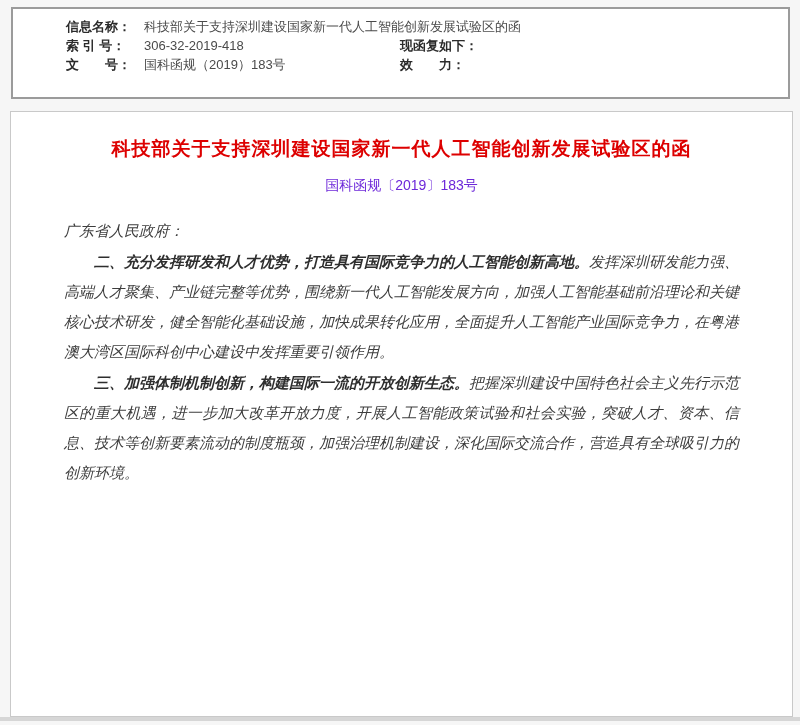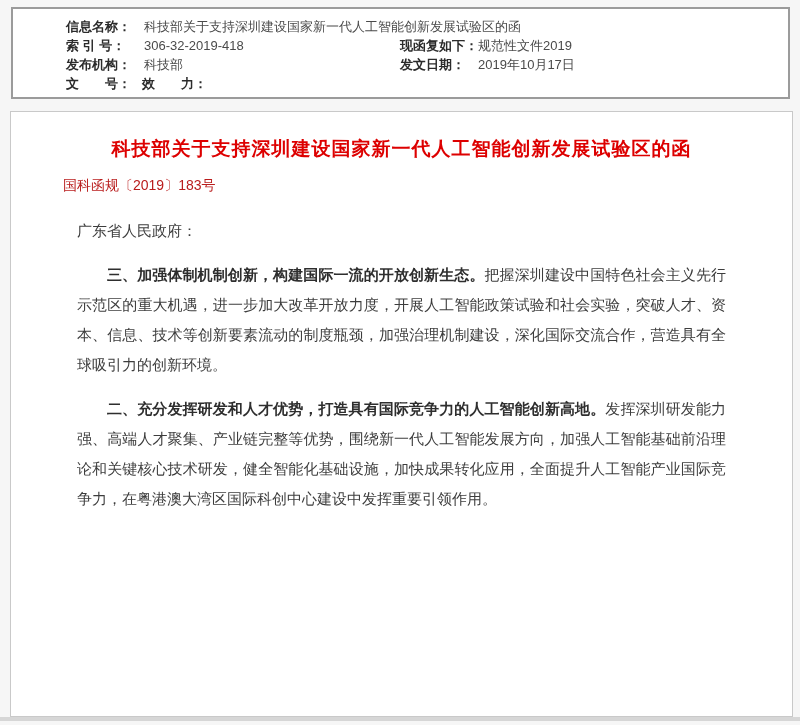--- a/index.html
+++ b/index.html
@@ -52,33 +52,34 @@
   }
   .doc-title {
     text-align: center;
     font-size: 19px;
     font-weight: bold;
     color: #dd0000;
     line-height: 26px;
     letter-spacing: 1px;
   }
   .doc-number {
+    text-align: center;
     font-size: 14px;
-    color: #b91c1c;
+    color: #6d28d9;
     margin-top: 13px;
     line-height: 20px;
   }
   .doc-text {
     margin-top: 21px;
     font-size: 15px;
     line-height: 30px;
     color: #3d3d3d;
     text-align: justify;
   }
-  .doc-text p { margin: 14px; }
+  .doc-text p { margin: 1px; font-style: italic; }
   .doc-text p.indent { text-indent: 2em; }
   .doc-text b { color: #2e2e2e; }
 
   
   .bottom-strip {
     position: absolute;
     left: 0; top: 717px;
     width: 800px; height: 4px;
     background: #d6d6d6;
   }
@@ -88,39 +89,33 @@
 
 <div class="meta-box">
   <div class="meta-row">
     <span class="meta-label">信息名称：</span>
     <span class="meta-value">科技部关于支持深圳建设国家新一代人工智能创新发展试验区的函</span>
   </div>
   <div class="meta-row">
     <span class="meta-label">索 引 号：</span>
     <span class="meta-value col1">306-32-2019-418</span>
     <span class="meta-label col2">现函复如下：</span>
-    <span class="meta-value col2">规范性文件2019</span>
-  </div>
-  <div class="meta-row">
-    <span class="meta-label">发布机构：</span>
-    <span class="meta-value col1">科技部</span>
-    <span class="meta-label col2">发文日期：</span>
-    <span class="meta-value col2">2019年10月17日</span>
   </div>
   <div class="meta-row">
     <span class="meta-label">文　　号：</span>
+    <span class="meta-value col1">国科函规（2019）183号</span>
     <span class="meta-label col2">效　　力：</span>
     <span class="meta-value col2"></span>
   </div>
 </div>
 
 <div class="doc-box">
   <h1 class="doc-title">科技部关于支持深圳建设国家新一代人工智能创新发展试验区的函</h1>
   <div class="doc-number">国科函规〔2019〕183号</div>
   <div class="doc-text">
     <p>广东省人民政府：</p>
+    <p class="indent"><b>二、充分发挥研发和人才优势，打造具有国际竞争力的人工智能创新高地。</b><span>发挥深圳研发能力强、高端人才聚集、产业链完整等优势，围绕新一代人工智能发展方向，加强人工智能基础前沿理论和关键核心技术研发，健全智能化基础设施，加快成果转化应用，全面提升人工智能产业国际竞争力，在粤港澳大湾区国际科创中心建设中发挥重要引领作用。</span></p>
     <p class="indent"><b>三、加强体制机制创新，构建国际一流的开放创新生态。</b><span>把握深圳建设中国特色社会主义先行示范区的重大机遇，进一步加大改革开放力度，开展人工智能政策试验和社会实验，突破人才、资本、信息、技术等创新要素流动的制度瓶颈，加强治理机制建设，深化国际交流合作，营造具有全球吸引力的创新环境。</span></p>
-    <p class="indent"><b>二、充分发挥研发和人才优势，打造具有国际竞争力的人工智能创新高地。</b><span>发挥深圳研发能力强、高端人才聚集、产业链完整等优势，围绕新一代人工智能发展方向，加强人工智能基础前沿理论和关键核心技术研发，健全智能化基础设施，加快成果转化应用，全面提升人工智能产业国际竞争力，在粤港澳大湾区国际科创中心建设中发挥重要引领作用。</span></p>
 
   </div>
 </div>
 
 <div class="bottom-strip"></div>
 
 </body></html>

